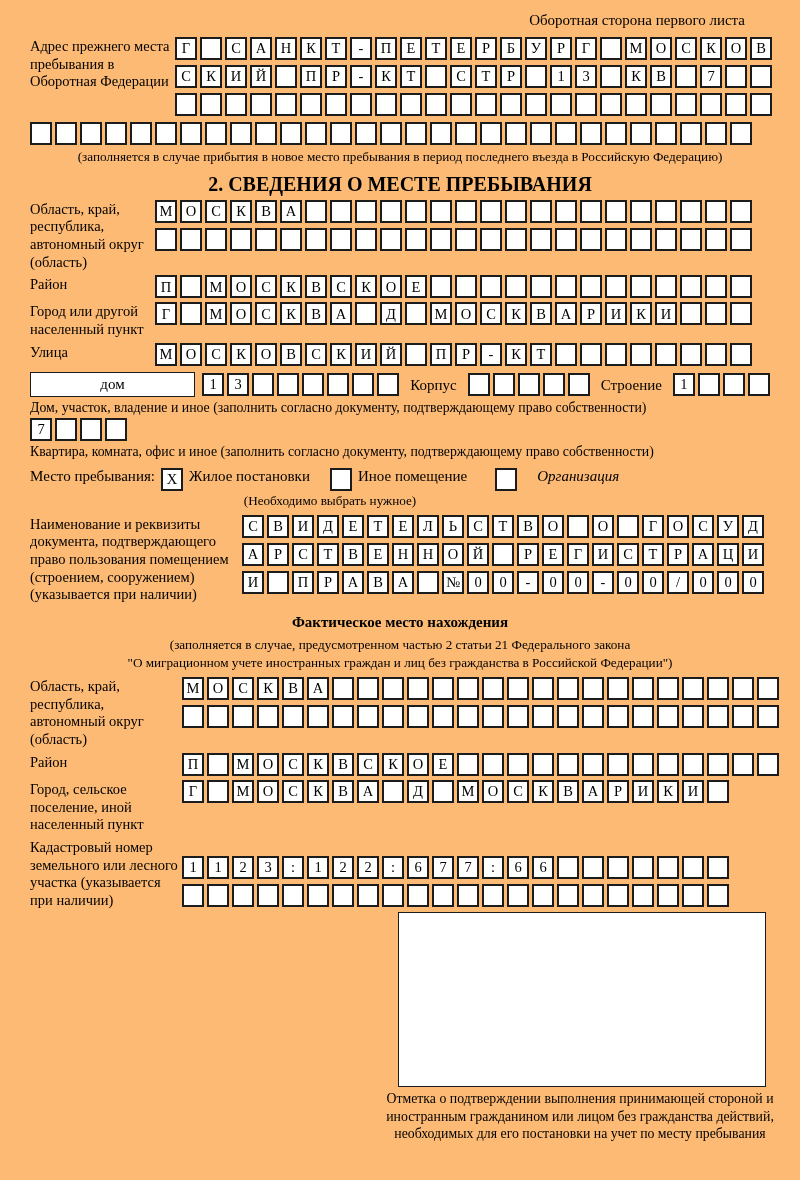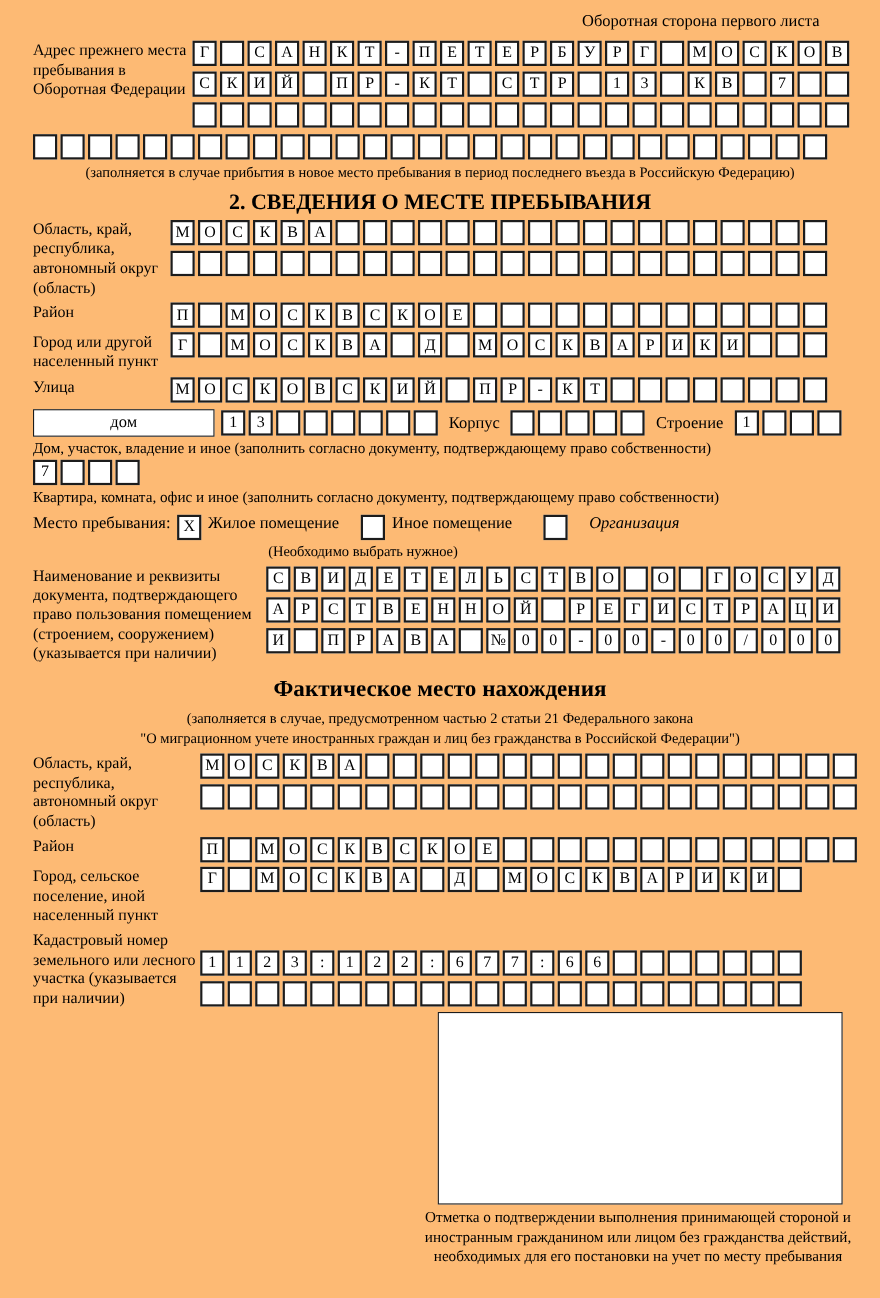--- a/index.html
+++ b/index.html
@@ -15,21 +15,21 @@
   .w145{width:145px;} .w125{width:125px;} .w152{width:152px;} .w212{width:212px;}
   .gridcol{display:flex;flex-direction:column;gap:5px;}
   .cellrow{display:flex;gap:3px;flex-wrap:nowrap;}
   .cell{
     width:22px;height:23px;box-sizing:border-box;border:2px solid #1c1c1c;
     display:inline-flex;align-items:center;justify-content:center;
     font-size:14.5px;line-height:1;background:#fff;flex-shrink:0;
   }
   .smallnote{font-size:13.2px;text-align:center;margin-top:4px;line-height:1.25;}
   .sect-title{font-weight:bold;font-size:20px;text-align:center;margin-top:7px;}
-  .sub-title{font-weight:bold;font-size:21px;text-align:center;margin-top:10px;}
+  .sub-title{font-weight:bold;font-size:15px;text-align:center;margin-top:10px;}
   .widebox{
     box-sizing:border-box;border:1.6px solid #1c1c1c;height:25px;
     display:flex;align-items:center;justify-content:center;font-size:15px;background:#fff;
   }
   .inline-label{font-size:15px;padding:2px 4px 0 4px;white-space:nowrap;}
   .caption{font-size:13.8px;margin-top:3px;}
   .stay-row{display:flex;align-items:flex-start;gap:6px;margin-top:8px;}
   .stay-note{font-size:13.2px;margin-left:175px;width:250px;text-align:center;margin-top:2px;}
   .stamp-box{
     width:368px;height:175px;border:1.6px solid #1c1c1c;box-sizing:border-box;
@@ -306,21 +306,21 @@
         <span class="cell"></span>
         <span class="cell"></span>
         <span class="cell"></span>
         <span class="cell"></span>
         <span class="cell"></span>
         <span class="cell"></span>
         <span class="cell"></span>
       </div>
   </div>
 
-  <div class="frow mt6" style="align-items:center;gap:6px;">
+  <div class="frow mt6" style="align-items:center;gap:6px;justify-content:space-between;">
     <div class="widebox" style="width:165px;">дом</div>
     <div class="cellrow">
         <span class="cell">1</span>
         <span class="cell">3</span>
         <span class="cell"></span>
         <span class="cell"></span>
         <span class="cell"></span>
         <span class="cell"></span>
         <span class="cell"></span>
         <span class="cell"></span>
@@ -351,21 +351,21 @@
         <span class="cell"></span>
       </div>
   </div>
   <div class="caption">Квартира, комната, офис и иное (заполнить согласно документу, подтверждающему право собственности)</div>
 
   <div class="stay-row">
     <span>Место пребывания:</span>
     <span class="cellrow">
         <span class="cell">X</span>
       </span>
-    <span>Жилое помещение</span>
+    <span>Жилое постановки</span>
     <span class="cellrow" style="margin-left:14px;">
         <span class="cell"></span>
       </span>
     <span>Иное помещение</span>
     <span class="cellrow" style="margin-left:22px;">
         <span class="cell"></span>
       </span>
     <span style="margin-left:14px;font-style:italic;">Организация</span>
   </div>
   <div class="stay-note">(Необходимо выбрать нужное)</div>

